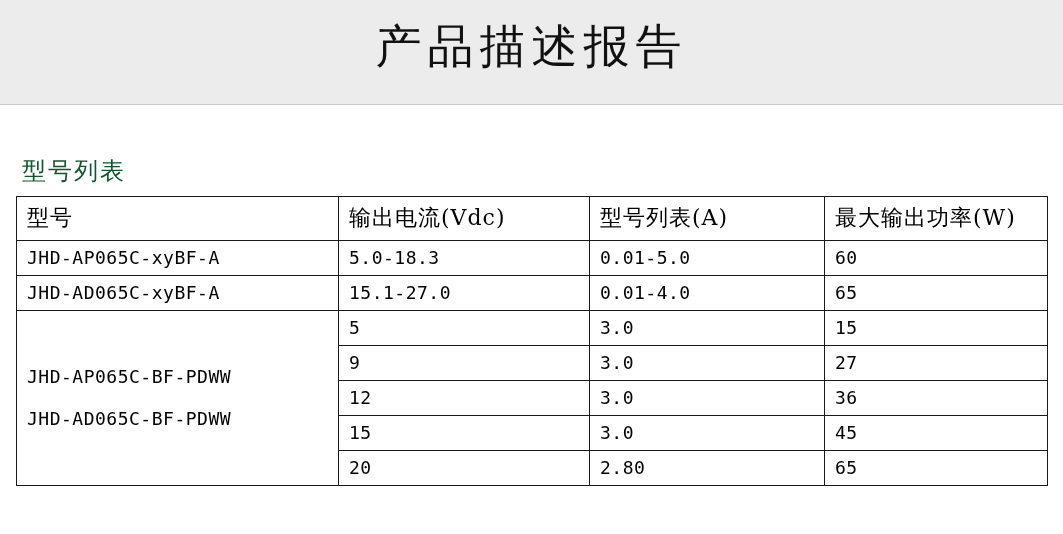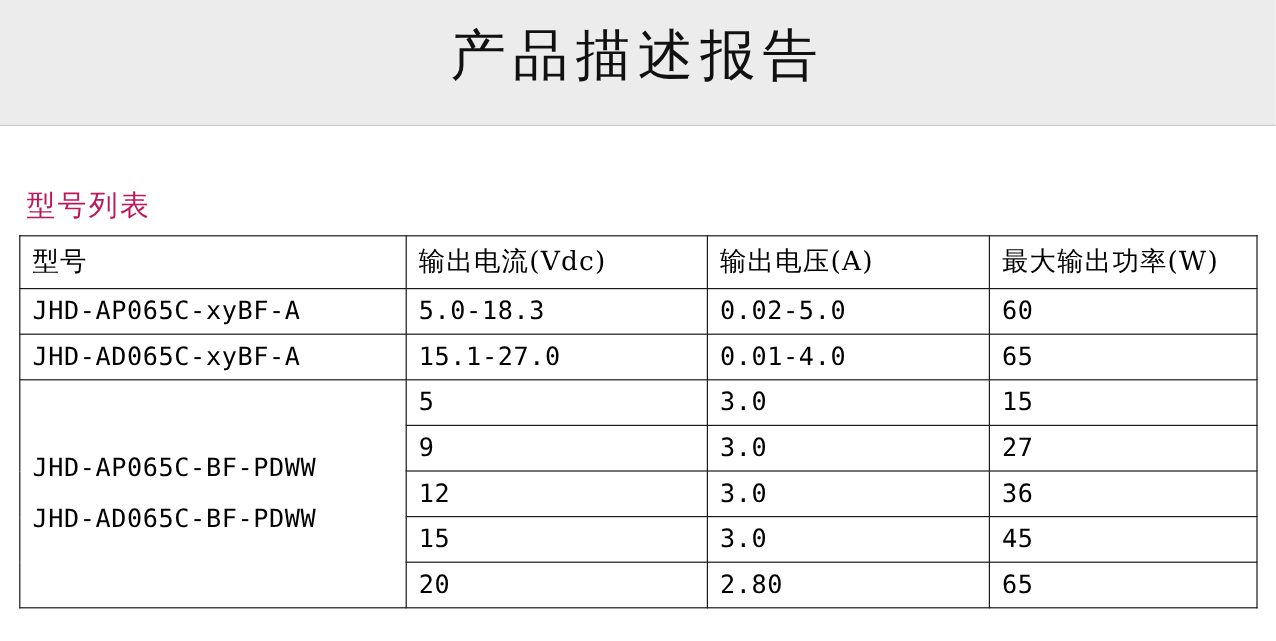--- a/index.html
+++ b/index.html
@@ -43,42 +43,42 @@
     line-height: 60px;
     white-space: nowrap;
   }
   .section-label {
     position: absolute;
     left: 22px;
     top: 155px;
     font-family: "DejaVu Serif", "Liberation Serif", serif;
     font-size: 24px;
     letter-spacing: 2px;
-    color: #be185d;
+    color: #14532d;
   }
   .table-wrap {
     position: absolute;
     left: 16px;
     top: 196px;
     width: 1031px;
   }
   table.spec {
     border-collapse: collapse;
     width: 1031px;
     table-layout: fixed;
     font-family: "DejaVu Sans Mono", "Liberation Mono", monospace;
   }
   table.spec col.c0 { width: 322px; }
   table.spec col.c1 { width: 251px; }
   table.spec col.c2 { width: 235px; }
   table.spec col.c3 { width: 223px; }
   table.spec th, table.spec td {
     border: 1px solid #1a1a1a;
     padding: 6px 8px 7px 10px;
-    font-size: 21px;
+    font-size: 18px;
     font-weight: normal;
     text-align: left;
     vertical-align: middle;
     height: 30px;
     box-sizing: border-box;
     color: #000000;
     letter-spacing: 0.5px;
     white-space: nowrap;
     overflow: hidden;
   }
@@ -114,29 +114,29 @@
       <colgroup>
         <col class="c0">
           <col class="c1">
           <col class="c2">
           <col class="c3">
       </colgroup>
       <thead>
         <tr>
           <th>型号</th>
           <th>输出电流(Vdc)</th>
-          <th>输出电压(A)</th>
+          <th>型号列表(A)</th>
           <th>最大输出功率(W)</th>
         </tr>
       </thead>
       <tbody>
         <tr>
           <td>JHD-AP065C-xyBF-A</td>
           <td>5.0-18.3</td>
-          <td>0.02-5.0</td>
+          <td>0.01-5.0</td>
           <td>60</td>
         </tr>
         <tr>
           <td>JHD-AD065C-xyBF-A</td>
           <td>15.1-27.0</td>
           <td>0.01-4.0</td>
           <td>65</td>
         </tr>
         <tr>
           <td class="model-cell group-cell" rowspan="5">

